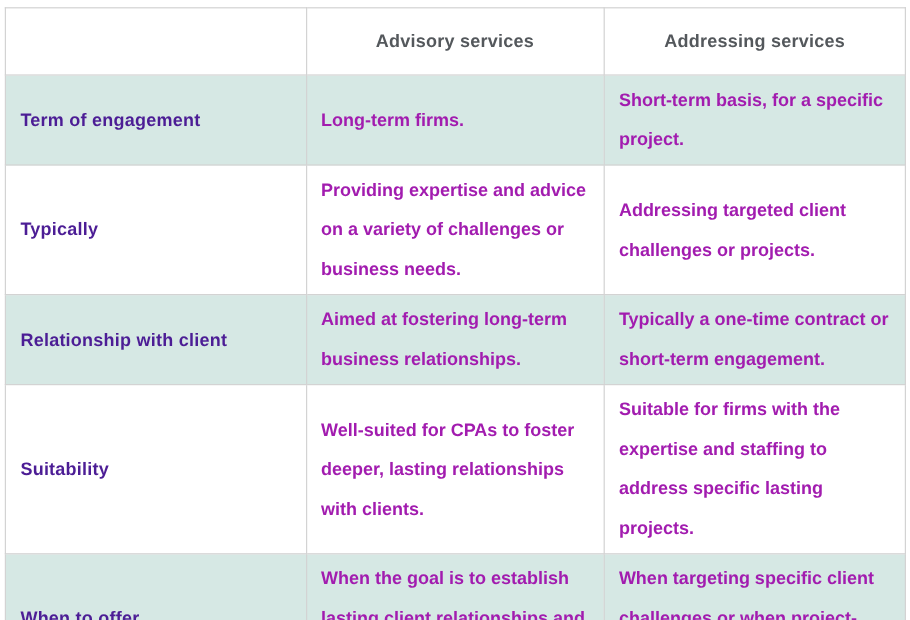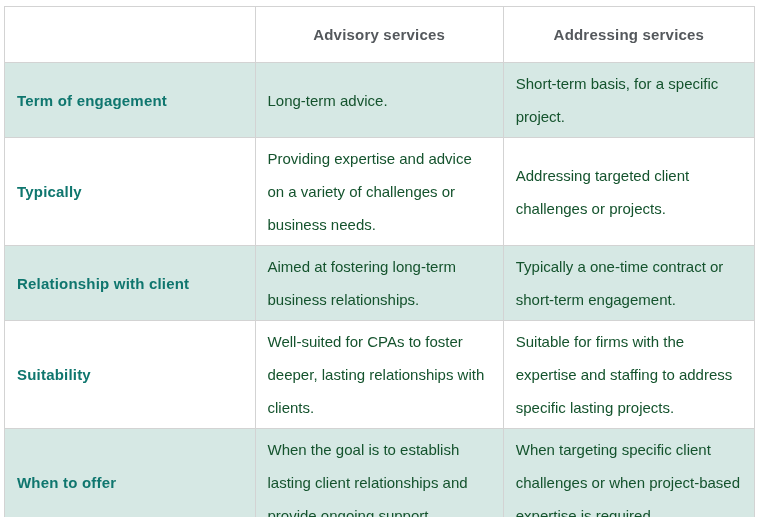--- a/index.html
+++ b/index.html
@@ -32,27 +32,27 @@
   }
   table.compare thead th {
     height: 56px;
     background: #ffffff;
     color: #54585c;
     font-weight: bold;
     text-align: center;
     letter-spacing: 0.2px;
   }
   table.compare td.row-label {
-    color: #0f766e;
+    color: #4c1d95;
     font-weight: bold;
     letter-spacing: 0.2px;
   }
   table.compare td.cell {
-    color: #14532d;
-    font-weight: normal;
+    color: #a21caf;
+    font-weight: bold;
   }
   
   table.compare tbody tr:nth-child(odd) td {
     background: #d6e8e4;
   }
   table.compare tbody tr:nth-child(even) td {
     background: #ffffff;
   }
   col.c1 { width: 33.4%; }
   col.c2 { width: 33.1%; }
@@ -71,21 +71,21 @@
     <thead>
       <tr>
         <th></th>
         <th>Advisory services</th>
         <th>Addressing services</th>
       </tr>
     </thead>
     <tbody>
       <tr>
         <td class="row-label">Term of engagement</td>
-        <td class="cell">Long-term advice.</td>
+        <td class="cell">Long-term firms.</td>
         <td class="cell">Short-term basis, for a specific project.</td>
       </tr>
       <tr>
         <td class="row-label">Typically</td>
         <td class="cell">Providing expertise and advice on a variety of challenges or business needs.</td>
         <td class="cell">Addressing targeted client challenges or projects.</td>
       </tr>
       <tr>
         <td class="row-label">Relationship with client</td>
         <td class="cell">Aimed at fostering long-term business relationships.</td>

